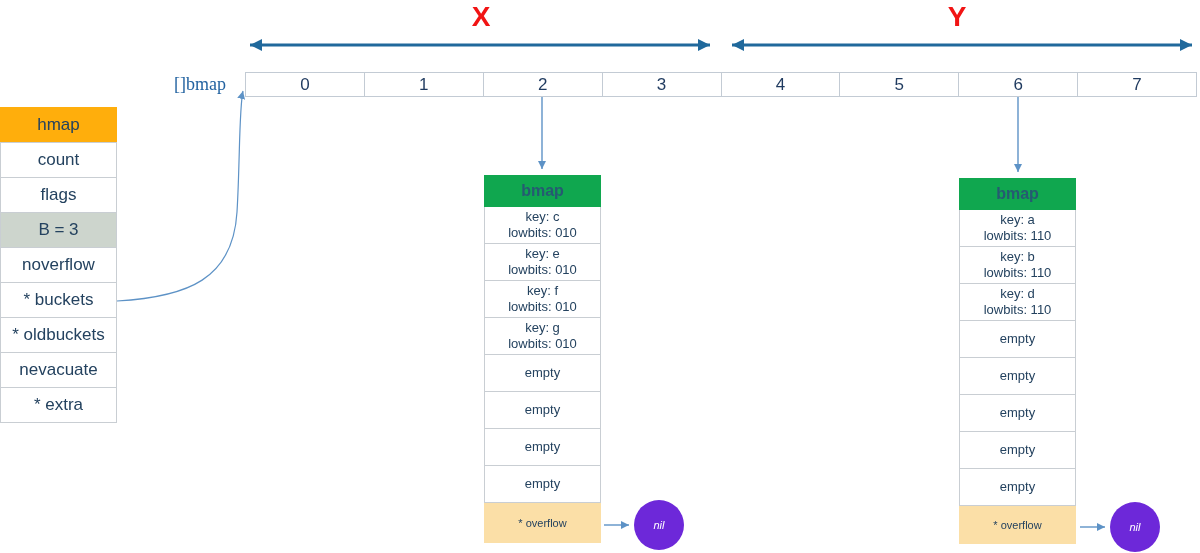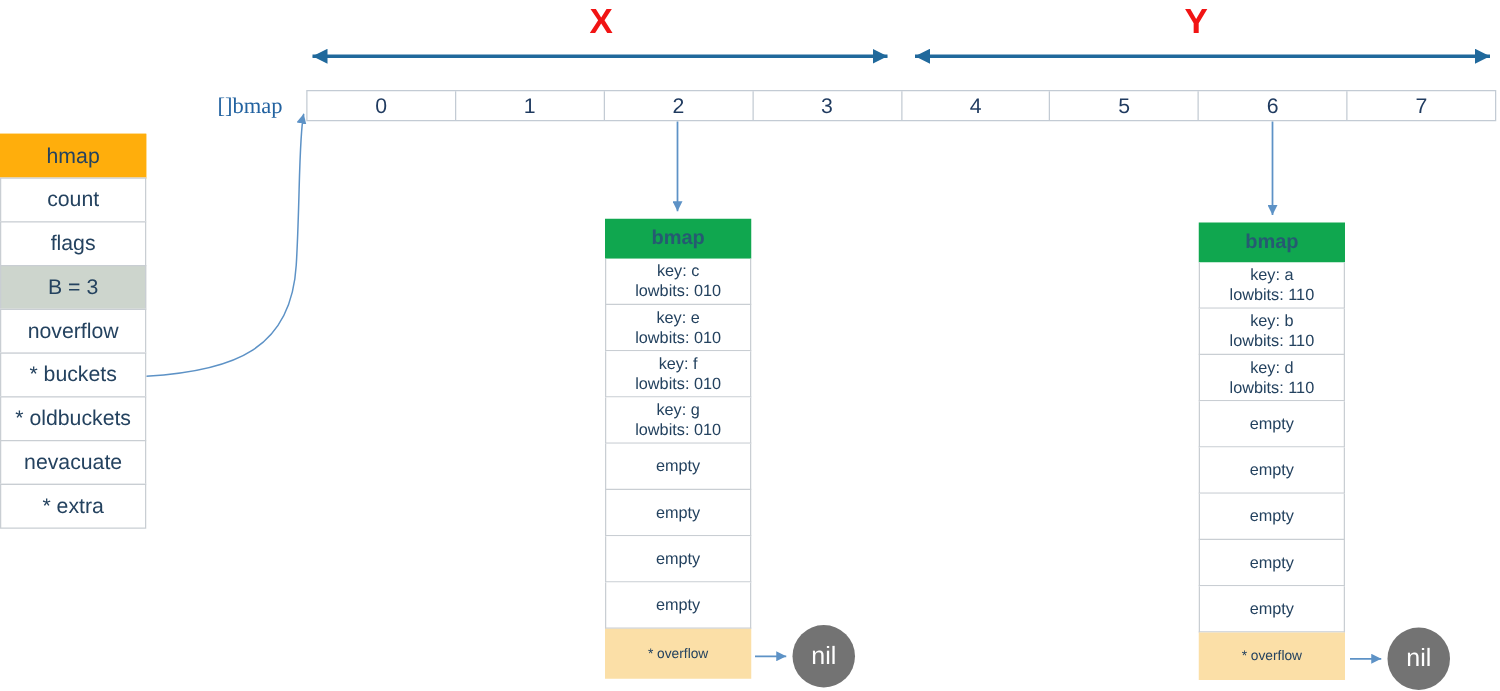--- a/index.html
+++ b/index.html
@@ -47,22 +47,22 @@
     background:#fff; display:flex; flex-direction:column; align-items:center; justify-content:center;
     font-size:13px; line-height:16px; color:#24425F; text-align:center;
   }
   .overflow {
     height:40px; background:#FBDFA7; color:#24425F; font-size:11px;
     display:flex; align-items:center; justify-content:center;
   }
   .overflow.short { height:38px; }
   .nil {
     position:absolute; width:50px; height:50px; border-radius:50%;
-    background:#737373; color:#ffffff; font-size:20px;
-    display:flex; align-items:center; justify-content:center;
+    background:#6d28d9; color:#ffffff; font-size:11px;
+    display:flex; align-items:center; justify-content:center;font-style:italic;
   }
 </style>
 </head>
 <body>
 
 <div class="canvas">
 
   <svg class="arrows-svg">
     <defs>
       <marker id="mBig" markerUnits="userSpaceOnUse" markerWidth="14" markerHeight="12" refX="12" refY="6" orient="auto-start-reverse">

